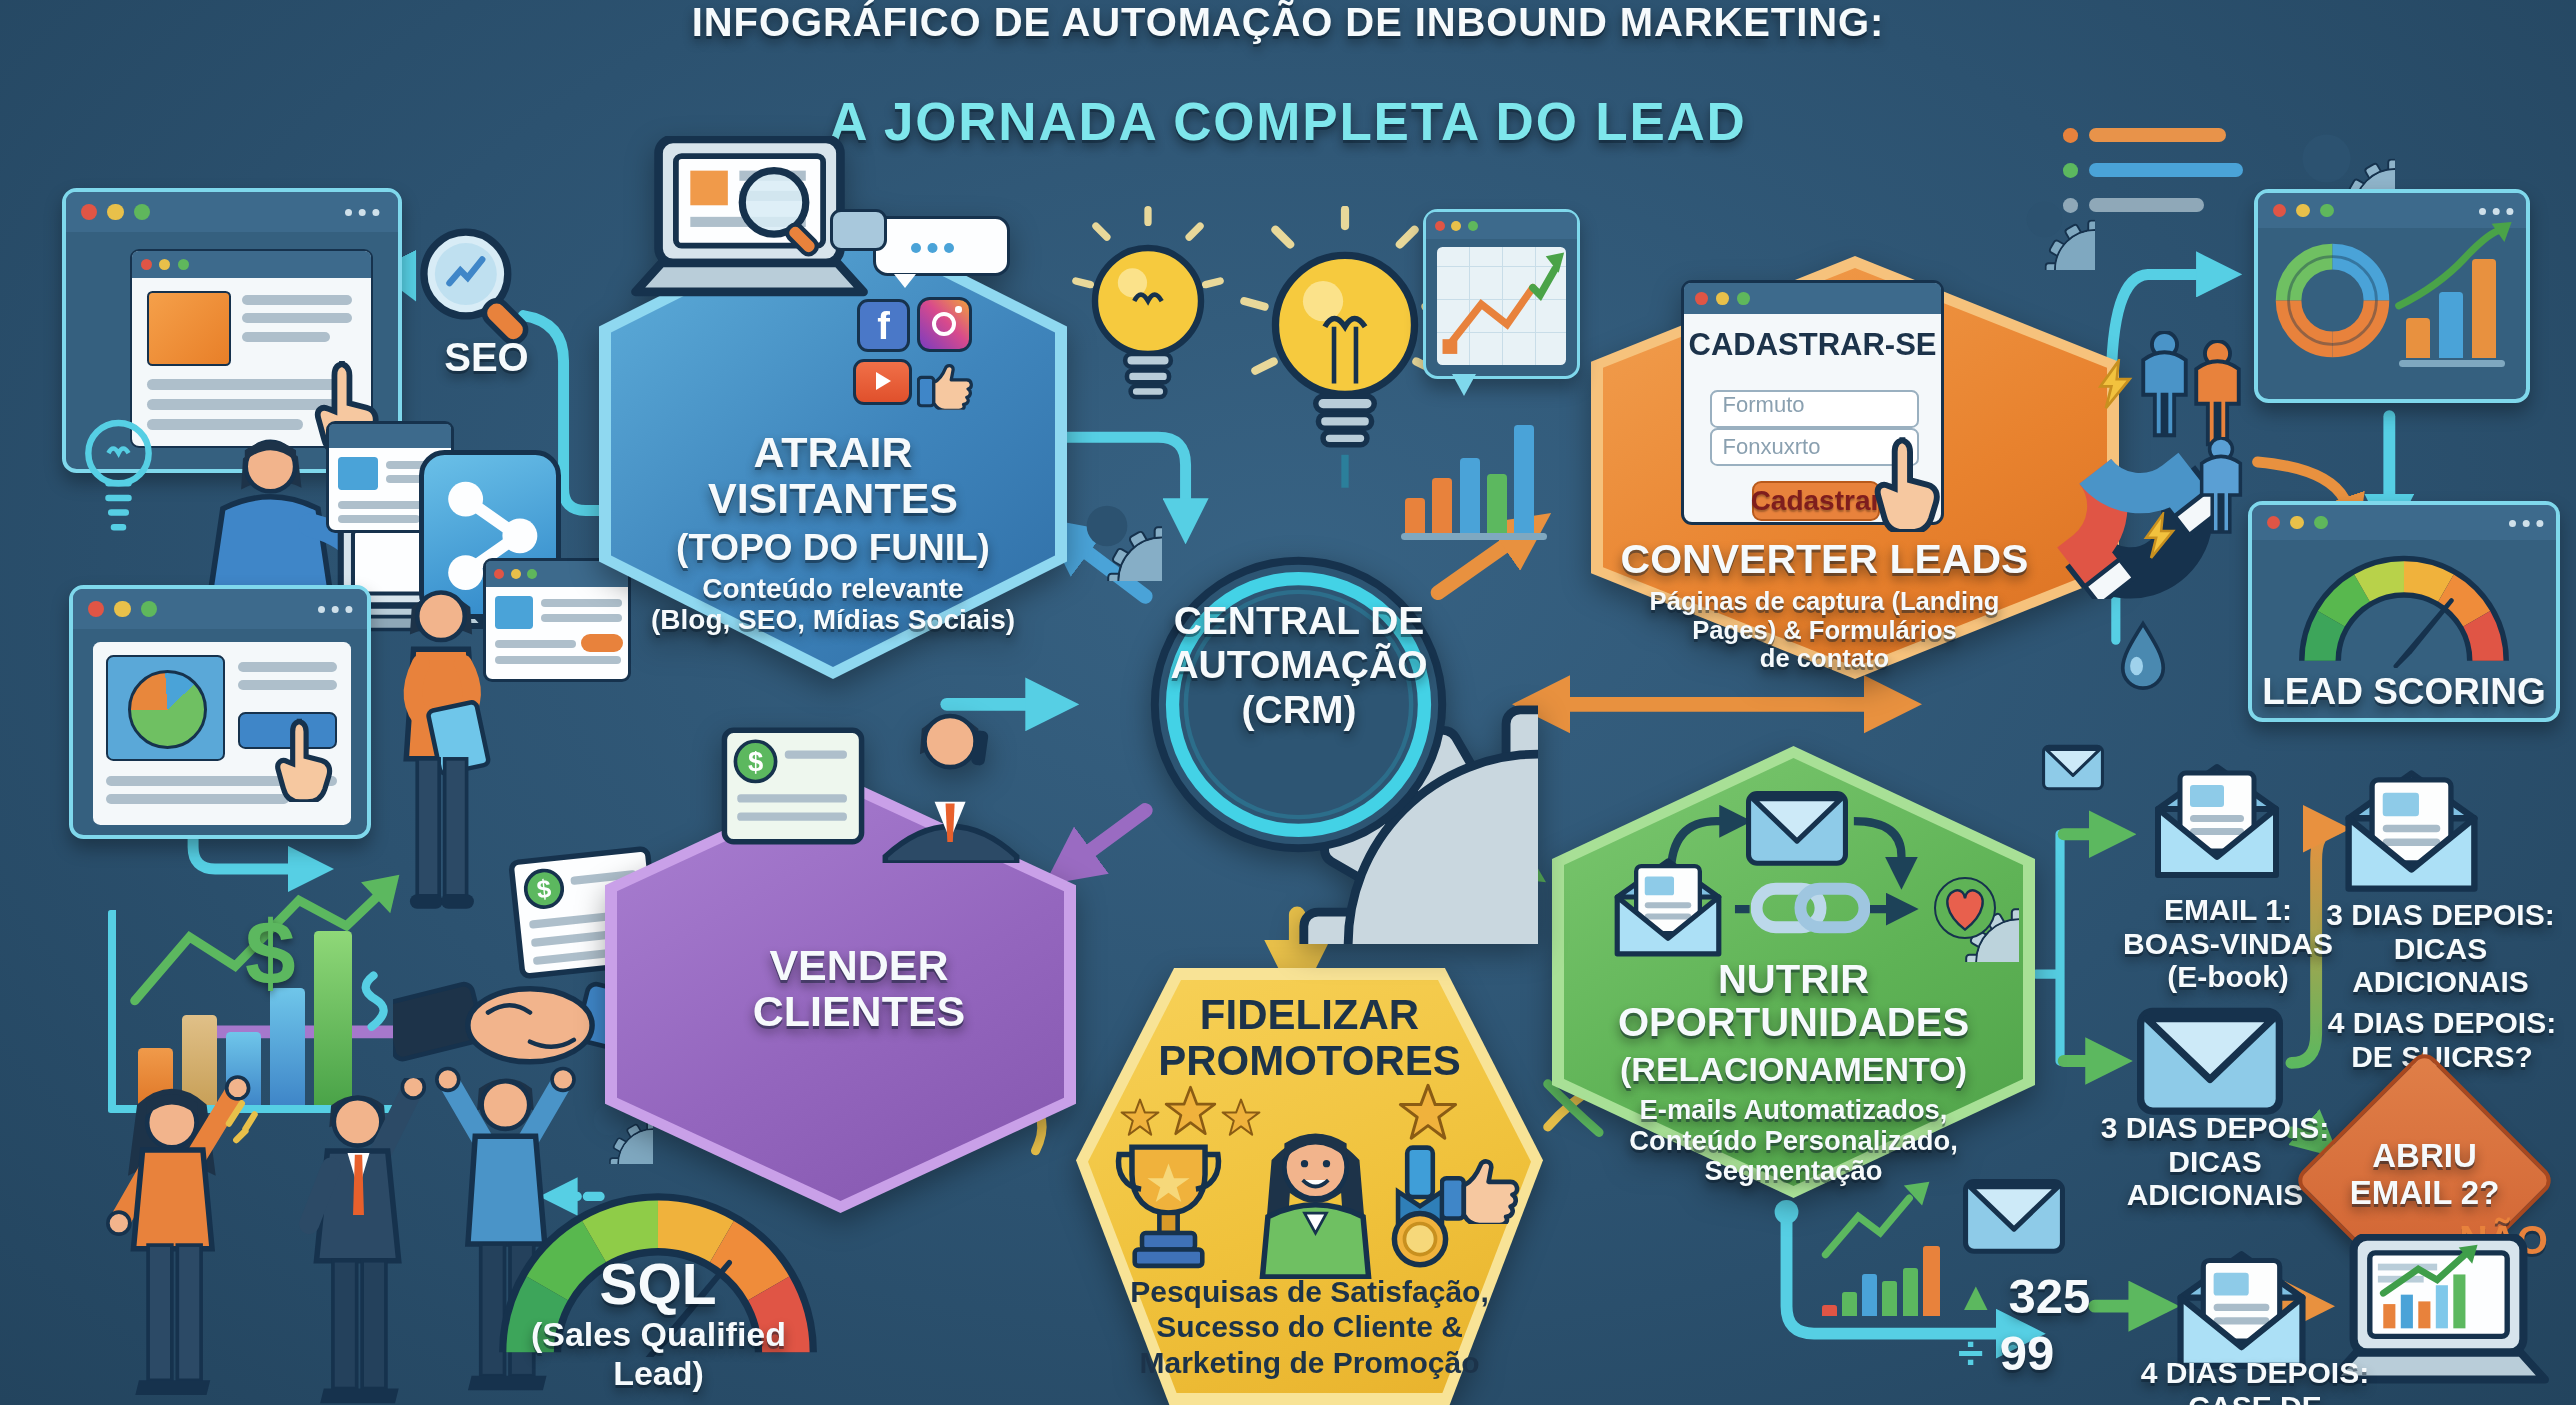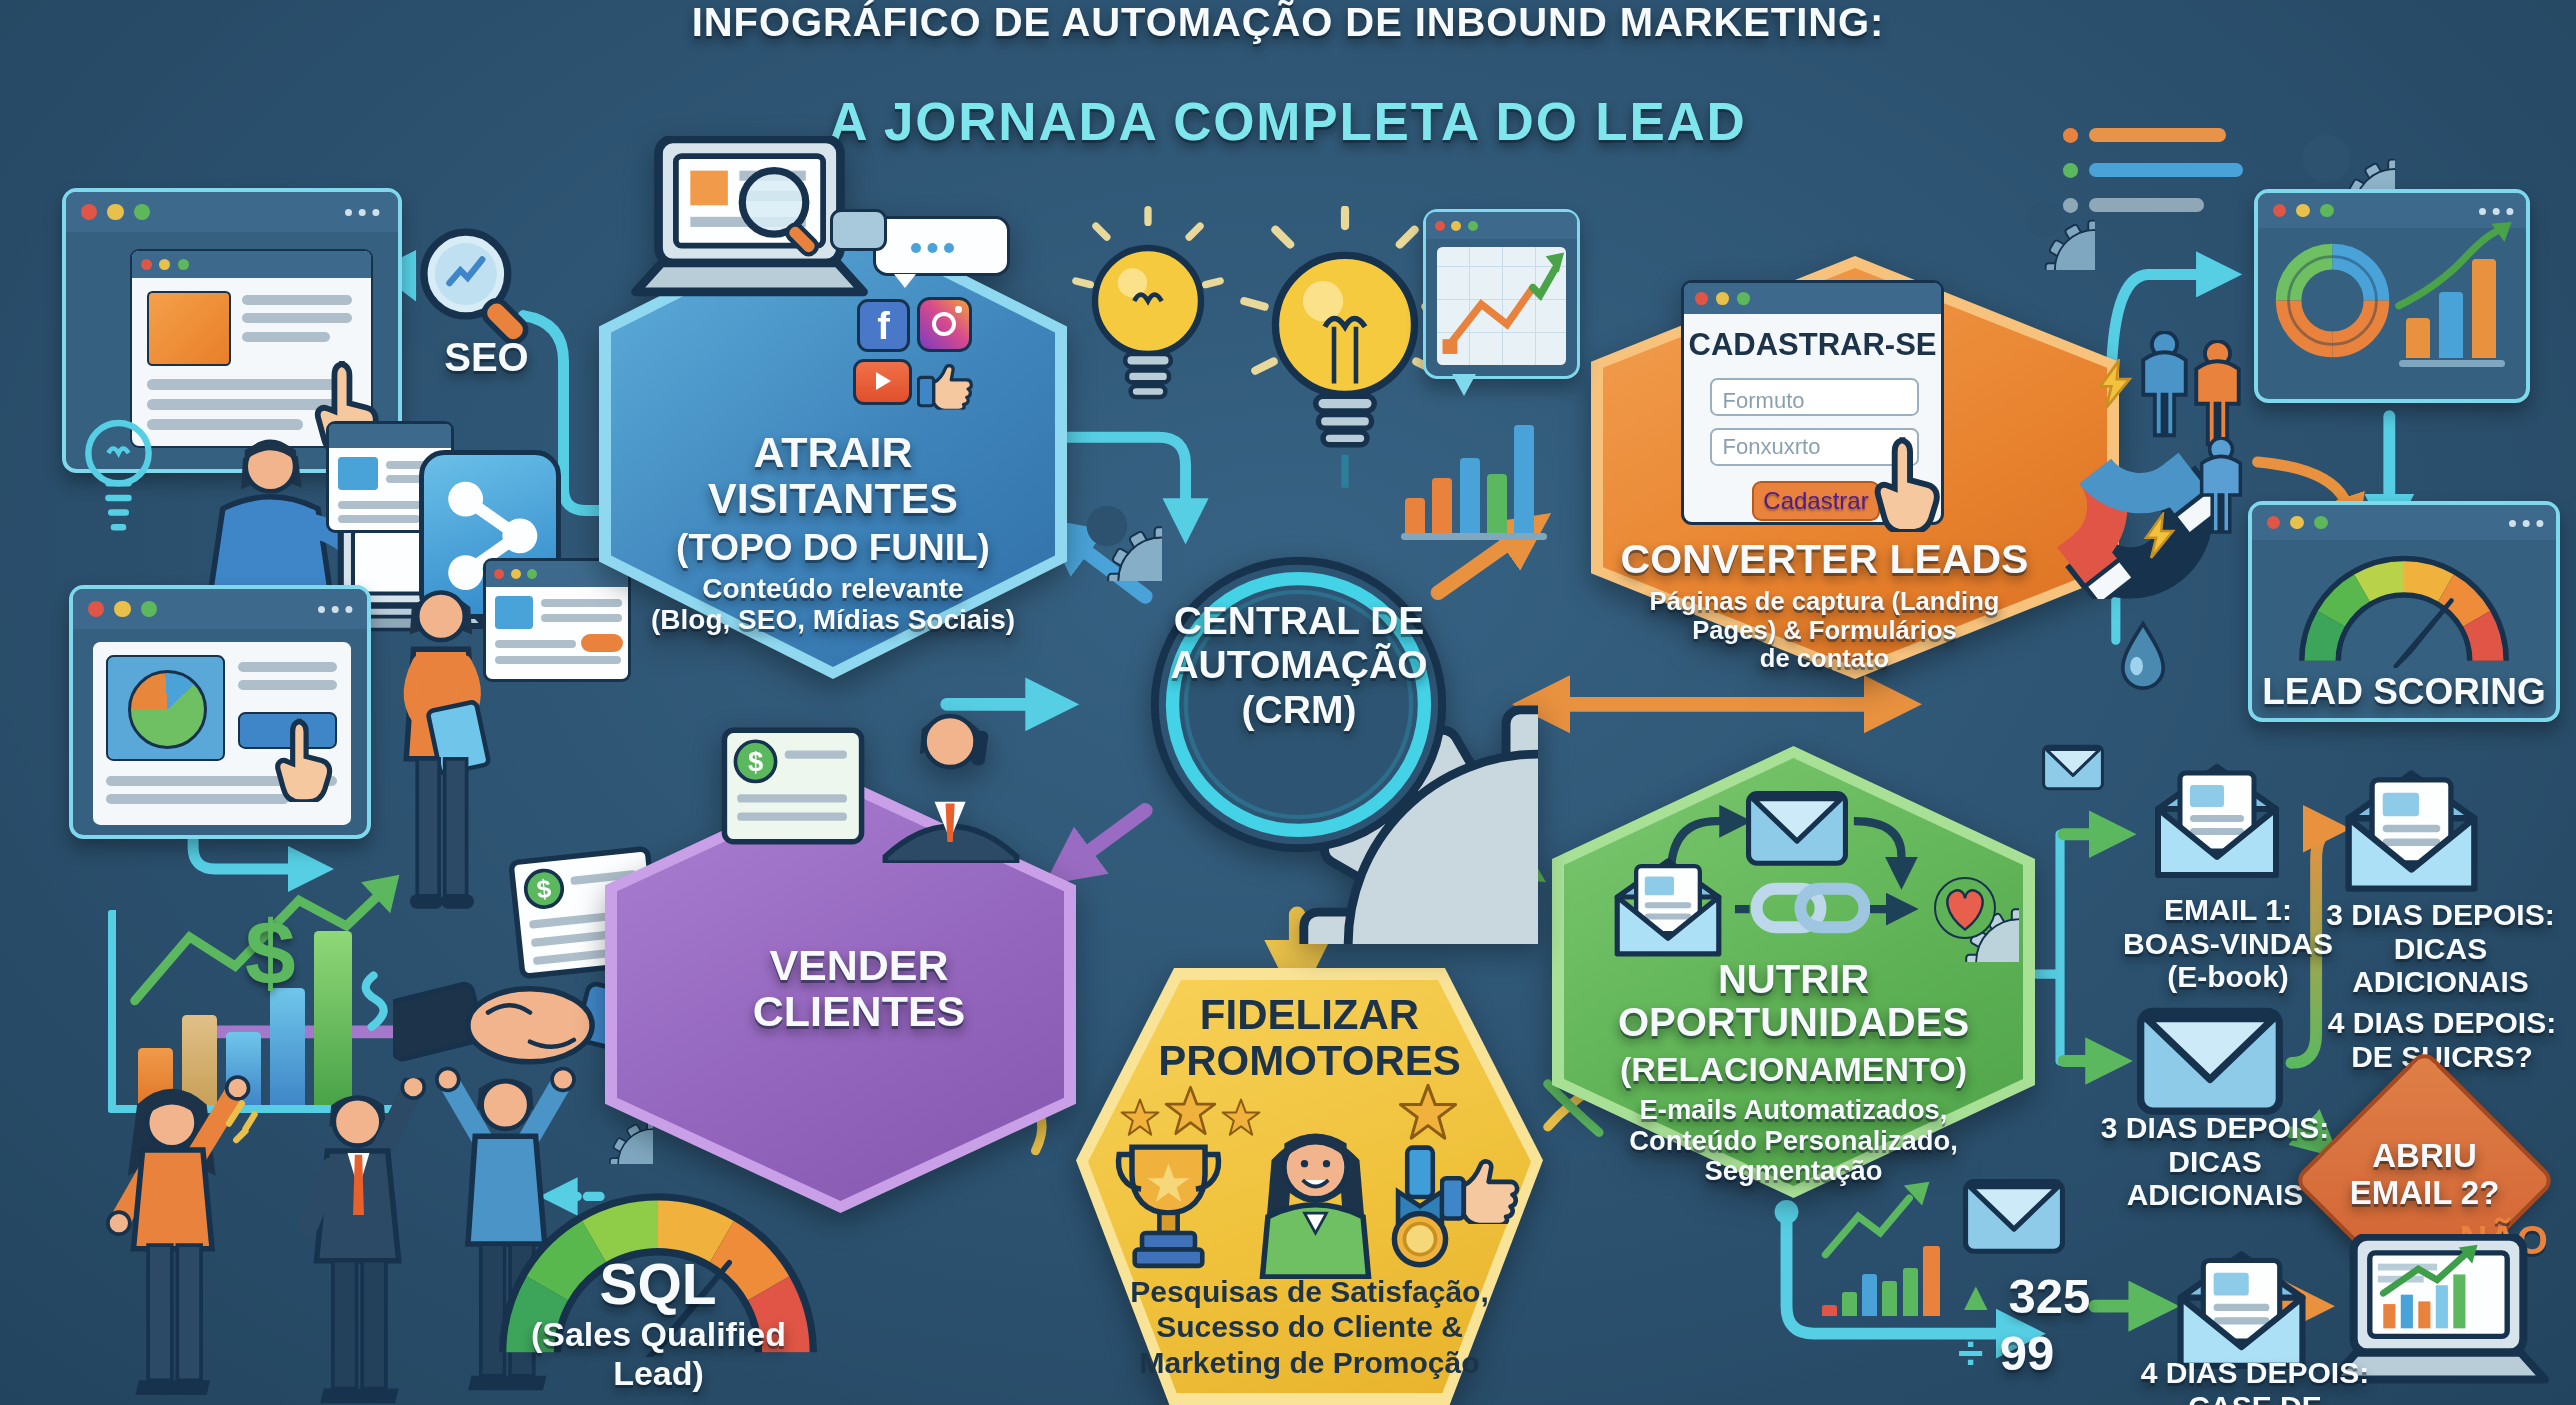--- a/index.html
+++ b/index.html
@@ -390,28 +390,28 @@
 <div class="hex" style="left:1591px;top:256px;width:528px;height:423px">
   <div class="hx" style="background:#f6c27c"></div>
   <div class="hx in" style="background:linear-gradient(150deg,#f2a050 0%,#e8822e 60%,#da7022 100%)"></div>
   <div class="abs" style="left:90px;top:24px;width:263px;height:245px;background:#f4f8fa;border:3.7px solid #16324d;border-radius:11px">
     <div class="abs" style="left:0;top:0;right:0;height:31px;background:#3d6a8c;border-radius:6.4px 6.4px 0 0;display:flex;align-items:center;gap:8.2px;padding-left:11px">
       <div class="dot" style="width:12.8px;height:12.8px;background:#e05545"></div>
       <div class="dot" style="width:12.8px;height:12.8px;background:#e8c04a"></div>
       <div class="dot" style="width:12.8px;height:12.8px;background:#5fb75c"></div>
     </div>
     <div class="abs td" style="left:0;right:0;top:44px;font-size:31px">CADASTRAR-SE</div>
-    <div class="abs" style="left:25.6px;top:95px;width:209px;height:38px;background:#fff;border:2.7px solid #9ab0c0;border-radius:7.3px;display:flex;align-items:flex-end;padding-left:11px">
+    <div class="abs" style="left:25.6px;top:107px;width:209px;height:38px;background:#fff;border:2.7px solid #9ab0c0;border-radius:7.3px;display:flex;align-items:flex-start;padding-left:11px">
       <span style="color:#8aa0b0;font-size:22px">Formuto</span>
     </div>
     <div class="abs" style="left:25.6px;top:145px;width:209px;height:38px;background:#fff;border:2.7px solid #9ab0c0;border-radius:7.3px;display:flex;align-items:center;padding-left:11px">
       <span style="color:#8aa0b0;font-size:22px">Fonxuxrto</span>
     </div>
     <div class="abs" style="left:68px;top:198px;width:128px;height:40px;background:#e8823c;border:2.7px solid #b85a1c;border-radius:9.1px;display:flex;align-items:center;justify-content:center">
-      <span style="color:#4c1d95;font-weight:normal;font-size:24px;text-shadow:0 1.8px 1.8px rgba(0,0,0,.3)">Cadastrar</span>
+      <span style="color:#7f1d1d;font-weight:bold;font-size:28px;text-shadow:0 1.8px 1.8px rgba(0,0,0,.3)">Cadastrar</span>
     </div>
     <svg class="abs" style="left:187px;top:150px" width="71" height="99" viewBox="0 0 60 84">
           <use href="#handCur"></use>
         </svg>
   </div>
   <div class="abs tw" style="left:0;width:467px;top:280px;font-size:41px">CONVERTER LEADS</div>
   <div class="abs tw pre" style="left:0;width:467px;top:331px;font-size:25.6px">Páginas de captura (Landing
 Pages) &amp; Formulários
 de contato</div>
 </div>

